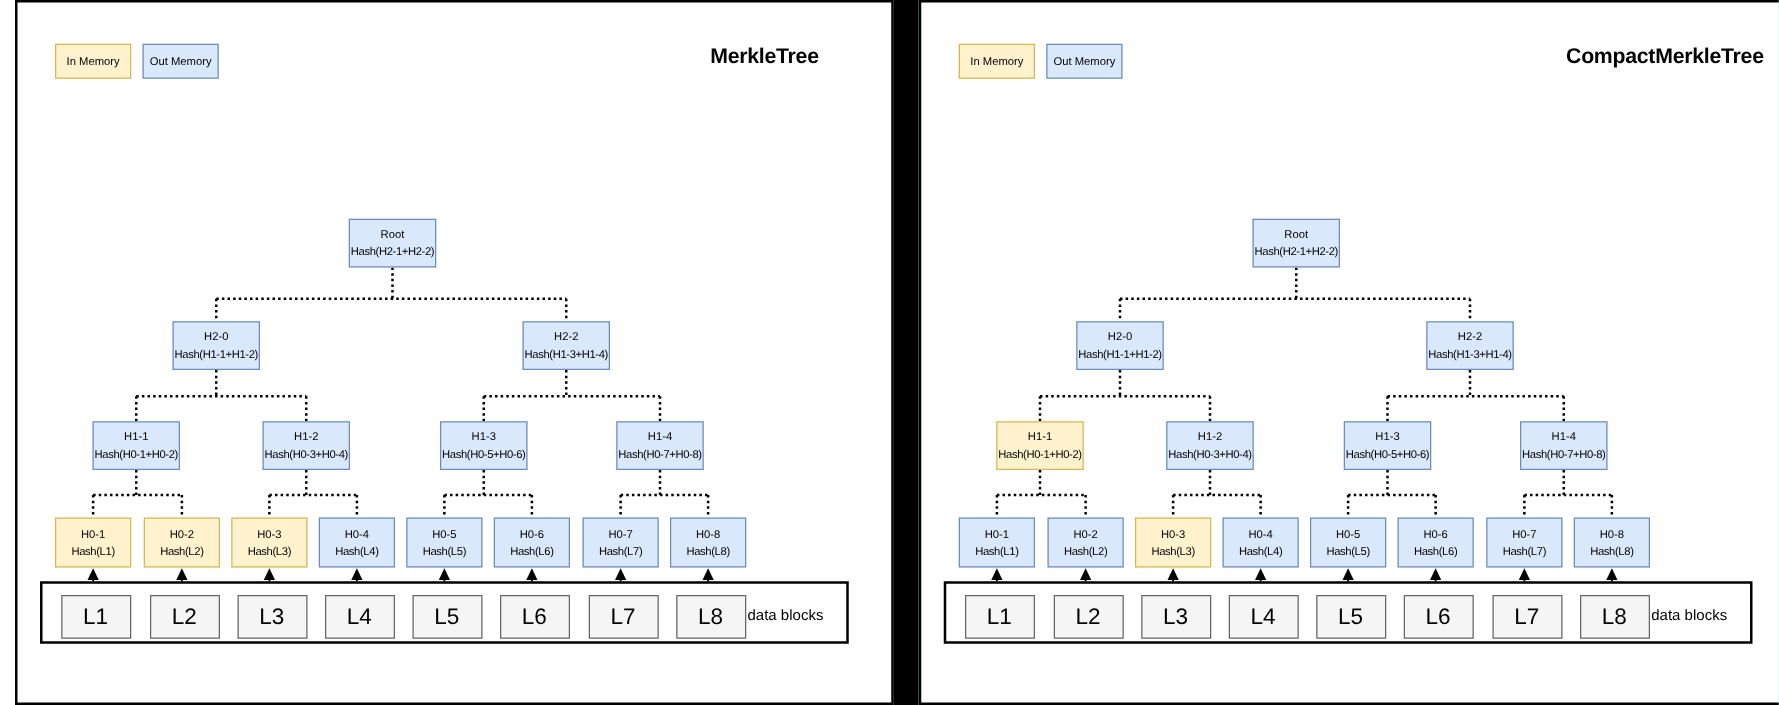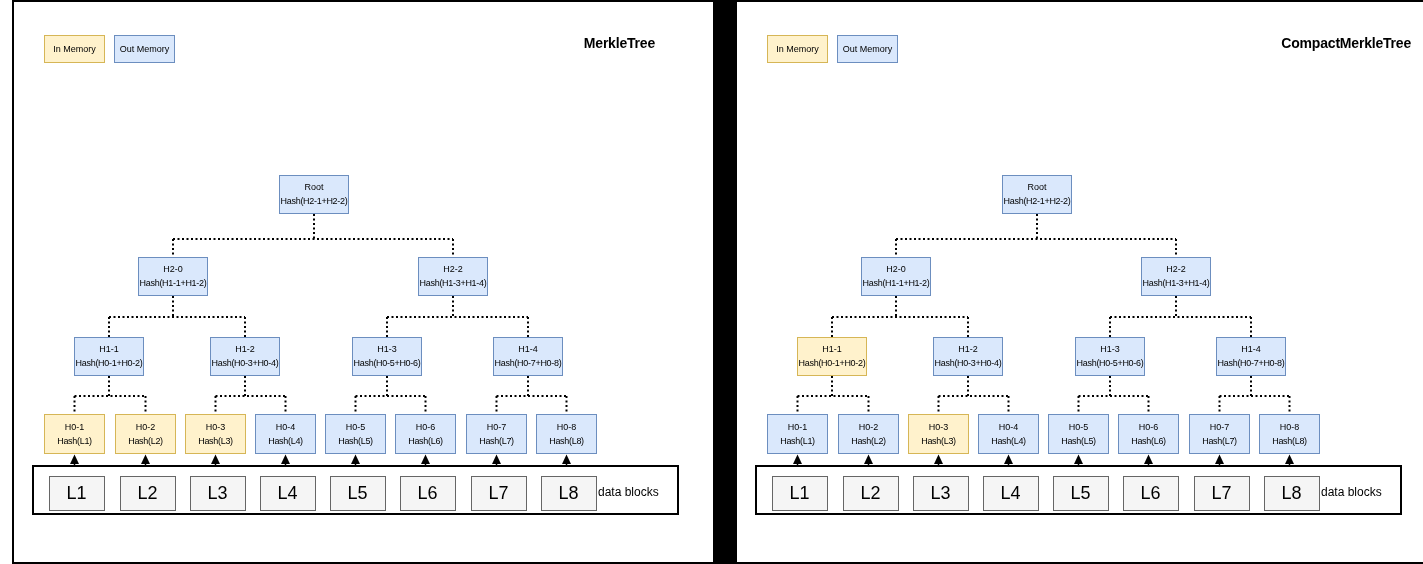--- a/index.html
+++ b/index.html
@@ -1,21 +1,21 @@
 <!DOCTYPE html>
 <html style="--in-fill: #fff2cc; --in-border: #d6b656; --out-fill: #dae8fc; --out-border: #6c8ebf; --block-fill: #f5f5f5; --block-border: #666666;"><head>
 <meta charset="utf-8">
 <style>
   html,body{margin:0;padding:0;background:#fff;font-family:"Liberation Sans",sans-serif;}
   .wrap{position:relative;width:1423px;height:564px;background:#5eead4;overflow:hidden;margin-left:12px;}
   .panel{position:absolute;top:0;height:564px;background:#fff;border:2px solid #000;box-sizing:border-box;}
   #panel-0{left:0;width:703px;}
   #panel-1{left:723px;width:700px;}
   .divider{position:absolute;top:0;left:703px;width:20px;height:564px;background:#000;}
-  .panel-title{position:absolute;top:33px;font-weight:bold;font-size:14px;color:#000;letter-spacing:-0.2px;}
+  .panel-title{position:absolute;top:33px;font-weight:bold;font-size:17px;color:#000;letter-spacing:-0.2px;}
   .legend-box{position:absolute;top:33px;width:61px;height:28px;display:flex;align-items:center;justify-content:center;font-size:9px;color:#000;box-sizing:border-box;white-space:nowrap;}
   .in{background:var(--in-fill,#fff2cc);border:1px solid var(--in-border,#d6b656);}
   .out{background:var(--out-fill,#dae8fc);border:1px solid var(--out-border,#6c8ebf);justify-content:center;}
   .node{position:absolute;display:flex;flex-direction:column;align-items:center;justify-content:center;gap:5px;font-size:9px;line-height:1;color:#000;box-sizing:border-box;white-space:nowrap;}
   .node .nl2{letter-spacing:-0.3px;}
   svg.conn{position:absolute;left:0;top:0;pointer-events:none;}
   .blocks{position:absolute;border:2px solid #000;box-sizing:border-box;background:#fff;}
   .lblock{position:absolute;background:var(--block-fill,#f5f5f5);border:1.5px solid var(--block-border,#666);box-sizing:border-box;display:flex;align-items:center;justify-content:center;font-size:18px;color:#000;}
   .blocks-label{position:absolute;font-size:12px;color:#000;white-space:nowrap;}
 </style>

